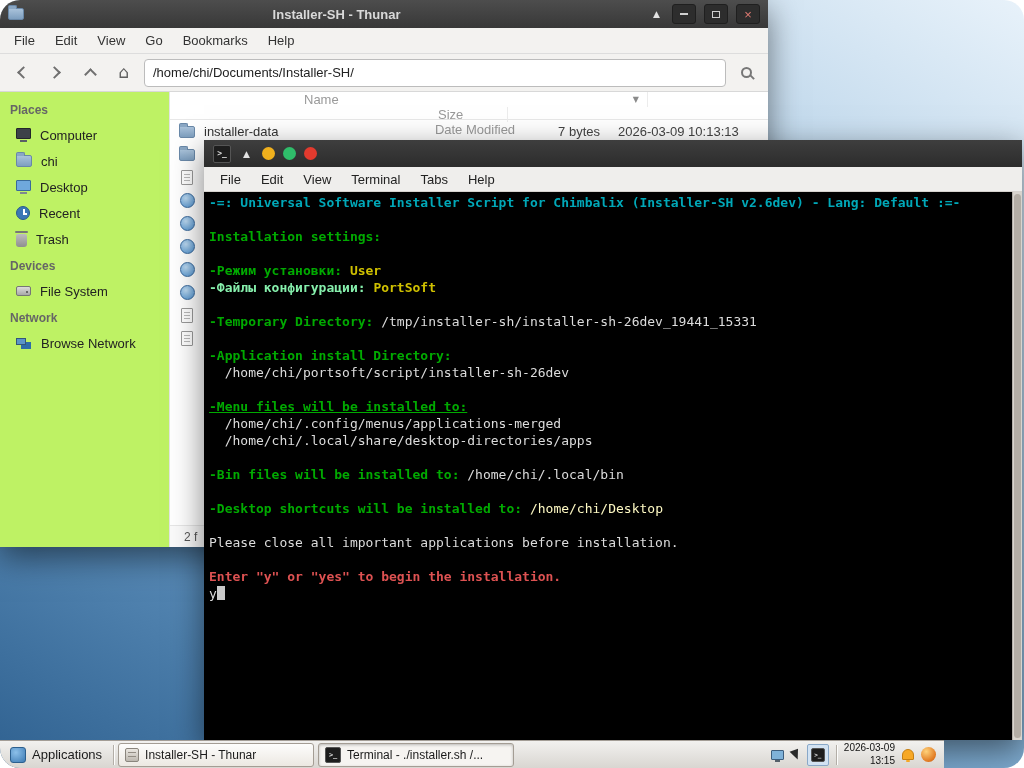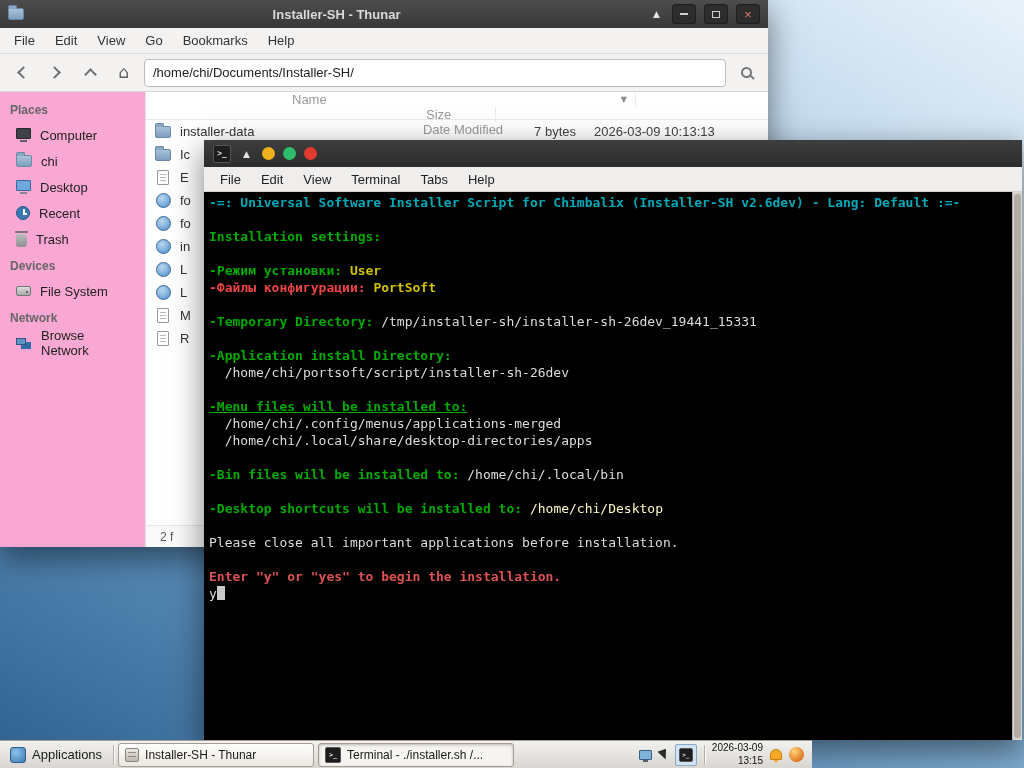--- a/index.html
+++ b/index.html
@@ -1,18 +1,18 @@
 <!DOCTYPE html>
 <html><head>
 <meta charset="utf-8">
 <style>
   *{margin:0;padding:0;box-sizing:border-box;}
   body{width:1024px;height:768px;overflow:hidden;font-family:"Liberation Sans",sans-serif;}
   .desktop{position:relative;width:1024px;height:768px;overflow:hidden;
-    background:linear-gradient(210deg,#e8f2fa 0%,#c6dcee 18%,#93bcdc 45%,#5a8cb8 75%,#2f6190 100%);}
+    background:linear-gradient(210deg,#e8f2fa 0%,#c6dcee 18%,#93bcdc 45%,#5a8cb8 75%,#2f6190 100%);border-radius:20px;}
   .window{position:absolute;box-shadow:0 10px 30px rgba(0,0,0,.5);}
 
   
   .thunar{left:0;top:0;width:768px;height:547px;background:#fff;z-index:1;}
   .t-titlebar{height:28px;background:linear-gradient(#4d4d4d,#383838);display:flex;align-items:center;padding:0 8px;gap:8px;}
   .t-title{flex:1;text-align:center;font-weight:bold;font-size:13px;color:#d9d9d9;white-space:nowrap;overflow:hidden;}
   .rollup{color:#e3e3e3;font-size:9px;margin:0 4px;cursor:default;font-family:"DejaVu Sans",sans-serif;}
   .win-sq{width:24px;height:20px;background:#2d2d2d;border:1px solid #1f1f1f;border-radius:3px;display:flex;align-items:center;justify-content:center;color:#cfcfcf;font-size:12px;}
   .glyph-min{display:inline-block;width:8px;height:2px;background:#cfcfcf;}
   .glyph-max{display:inline-block;width:8px;height:7px;border:1px solid #cfcfcf;}
@@ -23,21 +23,21 @@
   .tool-btn{width:28px;height:28px;display:flex;align-items:center;justify-content:center;border-radius:3px;flex:none;}
   .chev{display:inline-block;width:9px;height:9px;border-top:2px solid #707070;border-left:2px solid #707070;}
   .chev-left{transform:rotate(-45deg);margin-left:3px;}
   .chev-right{transform:rotate(135deg);margin-right:3px;}
   .chev-up{transform:rotate(45deg);margin-top:3px;}
   .home-glyph{font-family:"DejaVu Sans",sans-serif;font-size:17px;color:#606060;line-height:1;}
   .path-entry{flex:1;height:28px;background:#fff;border:1px solid #bcbcbc;border-radius:4px;padding:0 8px;font-size:13px;color:#222;font-family:"Liberation Sans",sans-serif;outline:none;}
   .mag{position:relative;display:inline-block;width:11px;height:11px;border:2px solid #777;border-radius:50%;}
   .mag::after{content:'';position:absolute;width:6px;height:2px;background:#777;transform:rotate(45deg);right:-5px;bottom:-2px;}
   .t-body{position:absolute;top:92px;bottom:0;left:0;right:0;display:flex;background:#fff;}
-  .sidebar{width:146px;border-right:1px solid #e2e2e2;padding-top:4px;overflow:hidden;background:#f9a8d4;flex:none;}
+  .sidebar{width:170px;border-right:1px solid #e2e2e2;padding-top:4px;overflow:hidden;background:#bef264;flex:none;}
   .side-header{font-size:12px;font-weight:bold;color:#666;padding:7px 10px 5px;}
   .side-item{display:flex;align-items:center;gap:9px;padding:5px 10px 5px 16px;font-size:13px;color:#222;height:26px;}
   .si{flex:none;}
   .file-area{flex:1;position:relative;overflow:hidden;}
   .list-header{height:28px;display:flex;align-items:center;border-bottom:1px solid #e8e8e8;color:#999;font-size:13px;flex-direction:column;}
   .col-name{width:358px;position:relative;padding-left:14px;height:100%;display:flex;align-items:center;border-right:1px solid #ececec;}
   .sort{position:absolute;right:8px;font-size:8px;color:#8a8a8a;font-family:"DejaVu Sans",sans-serif;}
   .col-size{width:78px;padding-left:8px;height:100%;display:flex;align-items:center;border-right:1px solid #ececec;}
   .col-date{flex:1;padding-left:12px;height:100%;display:flex;align-items:center;}
   .frow{height:23px;display:flex;align-items:center;font-size:13px;color:#333;}
@@ -79,21 +79,21 @@
   .c-btn-red{background:#e23a2e;}
   .term-menubar{height:25px;background:#efeeec;border-bottom:1px solid #d5d2cd;display:flex;align-items:center;padding:0 6px;font-size:13px;color:#222;}
   .term-body{position:absolute;top:52px;left:0;right:10px;bottom:0;background:#000;padding:2px 0 0 5px;font:13px/17px "DejaVu Sans Mono",monospace;overflow:hidden;}
   .tline{white-space:pre;}
   .bold{font-weight:bold;}
   .cursor{display:inline-block;width:8px;height:14px;background:#c9c9c9;vertical-align:-2px;}
   .term-scrollbar{position:absolute;top:52px;right:0;bottom:0;width:10px;background:#d8d4ce;border-left:1px solid #b5b1aa;}
   .term-thumb{position:absolute;left:1px;right:1px;top:2px;bottom:2px;background:#b3ada5;border-radius:4px;}
 
   
-  .taskbar{position:absolute;left:0;bottom:0;width:812px;height:28px;background:linear-gradient(#f2f1ef,#d9d6d1);border-top:1px solid #a39d96;display:flex;align-items:center;padding:0 3px;gap:4px;z-index:5;}
+  .taskbar{position:absolute;left:0;bottom:0;width:944px;height:28px;background:linear-gradient(#f2f1ef,#d9d6d1);border-top:1px solid #a39d96;display:flex;align-items:center;padding:0 3px;gap:4px;z-index:5;}
   .apps-btn{display:flex;align-items:center;gap:6px;padding:0 7px;height:24px;font-size:13px;color:#1a1a1a;flex:none;}
   .apps-icon{width:16px;height:16px;border-radius:3px;background:radial-gradient(circle at 35% 32%,#8cc0ea,#3d7ab3);border:1px solid #2c5f8e;}
   .task-sep{width:1px;height:20px;background:#b3aea7;box-shadow:1px 0 0 #fdfdfc;flex:none;}
   .task-btn{width:196px;height:24px;border:1px solid #a49d94;border-radius:3px;background:linear-gradient(#fdfdfc,#ece8e2);display:flex;align-items:center;gap:6px;padding:0 6px;font-size:12px;color:#1a1a1a;flex:none;}
   .task-btn.active{background:#f6f4f1;box-shadow:inset 0 1px 3px rgba(0,0,0,.25);}
   .task-label{white-space:nowrap;overflow:hidden;text-overflow:ellipsis;}
   .thunar-ticon{position:relative;display:inline-block;width:14px;height:14px;background:linear-gradient(#eae7e1,#bdb8b0);border:1px solid #8a857d;border-radius:2px;flex:none;}
   .thunar-ticon::after{content:'';position:absolute;left:2px;right:2px;top:3px;height:8px;background:repeating-linear-gradient(#938d84 0 1px,transparent 1px 4px);}
   .tray{margin-left:auto;display:flex;align-items:center;gap:7px;padding-right:5px;}
   .mini-monitor{position:relative;display:inline-block;width:13px;height:10px;background:#7fb2d9;border:1px solid #3d5e7e;border-radius:1px;}
@@ -296,21 +296,21 @@
       <span class="menu-item">Terminal</span>
       <span class="menu-item">Tabs</span>
       <span class="menu-item">Help</span>
     </div>
     <div class="term-body">
         <div class="tline"><span class="bold" style="color: rgb(0, 168, 184);">-=: Universal Software Installer Script for Chimbalix (Installer-SH v2.6dev) - Lang: Default :=-</span></div>
         <div class="tline">&nbsp;</div>
         <div class="tline"><span class="bold" style="color: rgb(0, 170, 0);">Installation settings:</span></div>
         <div class="tline">&nbsp;</div>
         <div class="tline"><span class="bold" style="color: rgb(0, 170, 0);">-Режим установки: </span><span class="bold" style="color: rgb(207, 192, 0);">User</span></div>
-        <div class="tline"><span class="bold" style="color: #ef4444; margin-top: 12px;">-Файлы конфигурации: </span><span class="bold" style="color: rgb(207, 192, 0);">PortSoft</span></div>
+        <div class="tline"><span class="bold" style="color: #86efac; margin-top: 12px;">-Файлы конфигурации: </span><span class="bold" style="color: rgb(207, 192, 0);">PortSoft</span></div>
         <div class="tline">&nbsp;</div>
         <div class="tline"><span class="bold" style="color: rgb(0, 170, 0);">-Temporary Directory: </span><span style="color: rgb(220, 220, 220);">/tmp/installer-sh/installer-sh-26dev_19441_15331</span></div>
         <div class="tline">&nbsp;</div>
         <div class="tline"><span class="bold" style="color: rgb(0, 170, 0);">-Application install Directory:</span></div>
         <div class="tline"><span style="color: rgb(220, 220, 220);">  /home/chi/portsoft/script/installer-sh-26dev</span></div>
         <div class="tline">&nbsp;</div>
         <div class="tline"><span class="bold" style="color: rgb(0, 170, 0); text-decoration: underline;">-Menu files will be installed to:</span></div>
         <div class="tline"><span style="color: rgb(220, 220, 220);">  /home/chi/.config/menus/applications-merged</span></div>
         <div class="tline"><span style="color: rgb(220, 220, 220);">  /home/chi/.local/share/desktop-directories/apps</span></div>
         <div class="tline">&nbsp;</div>

